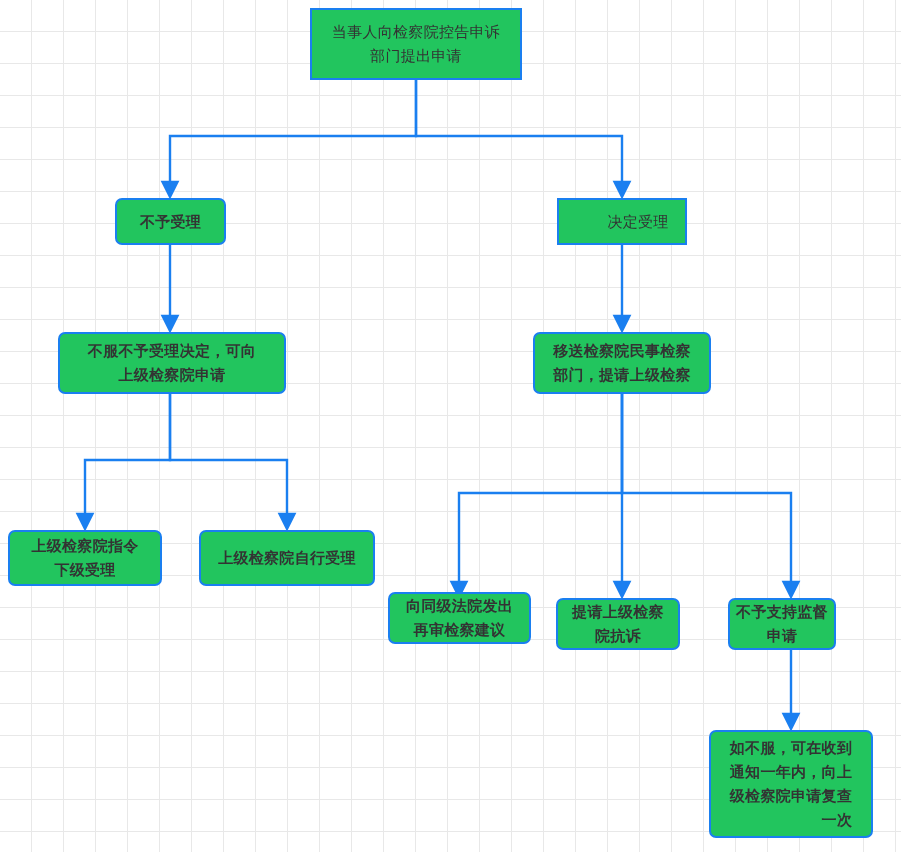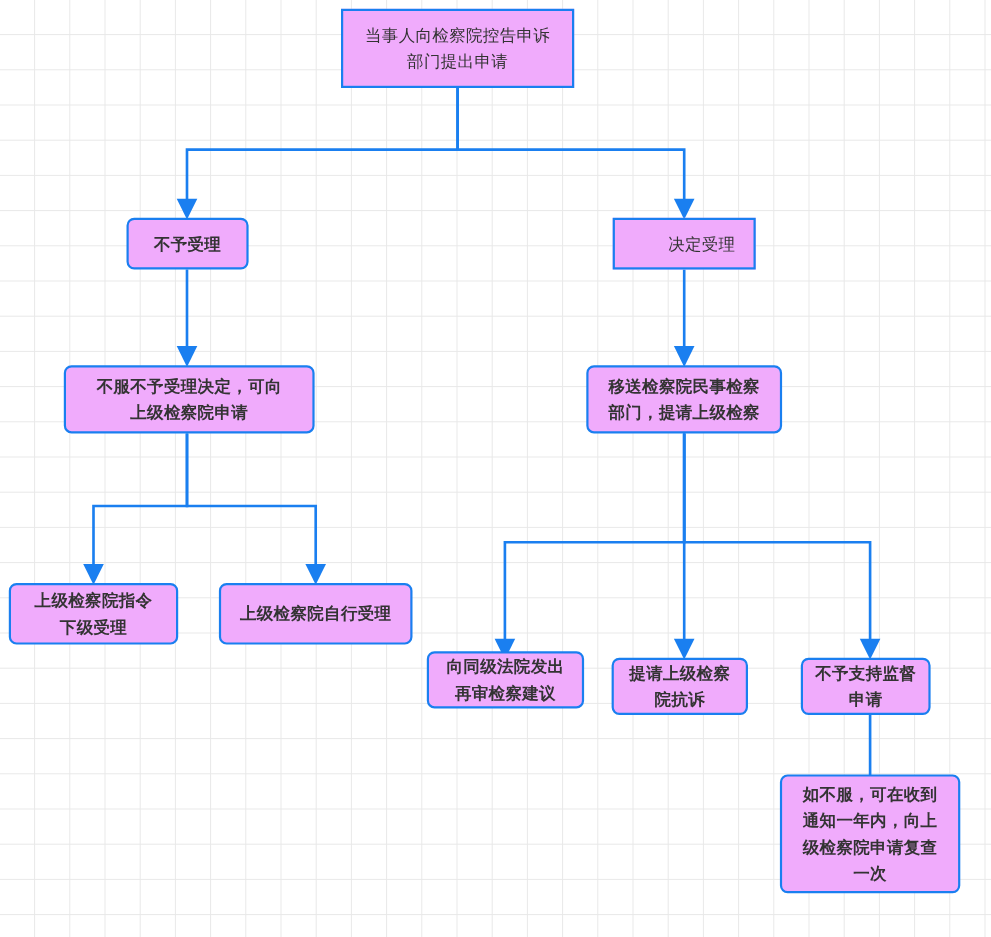--- a/index.html
+++ b/index.html
@@ -31,21 +31,21 @@
     left: 0;
     top: 0;
     width: 901px;
     height: 852px;
     pointer-events: none;
   }
   .node {
     position: absolute;
     box-sizing: border-box;
     border: 2px solid #1a7ff0;
-    background: #f0abfc;
+    background: #22c55e;
     color: #333333;
     display: flex;
     align-items: center;
     justify-content: center;
     text-align: center;
     font-size: 15px;
     line-height: 24px;
     letter-spacing: 0.3px;
     padding: 2px 6px;
     white-space: pre-line;
@@ -85,20 +85,20 @@
 上级检察院申请</div>
       <div class="node rounded" style="left: 533px; top: 332px; width: 178px; height: 62px;">移送检察院民事检察
 部门，提请上级检察</div>
       <div class="node rounded" style="left: 8px; top: 530px; width: 154px; height: 56px;">上级检察院指令
 下级受理</div>
       <div class="node rounded" style="left: 199px; top: 530px; width: 176px; height: 56px;">上级检察院自行受理</div>
       <div class="node rounded" style="left: 388px; top: 592px; width: 143px; height: 52px;">向同级法院发出
 再审检察建议</div>
       <div class="node rounded" style="left: 556px; top: 598px; width: 124px; height: 52px;">提请上级检察
 院抗诉</div>
-      <div class="node rounded" style="left: 728px; top: 598px; width: 118px; height: 52px;">不予支持监督
+      <div class="node rounded" style="left: 728px; top: 598px; width: 108px; height: 52px;">不予支持监督
 申请</div>
-      <div class="node rounded" style="left: 709px; top: 704px; width: 164px; height: 108px;">如不服，可在收到
+      <div class="node rounded" style="left: 709px; top: 730px; width: 164px; height: 108px; text-align: right;">如不服，可在收到
 通知一年内，向上
 级检察院申请复查
 一次</div>
     </div>
 </div>
 
 </body></html>

